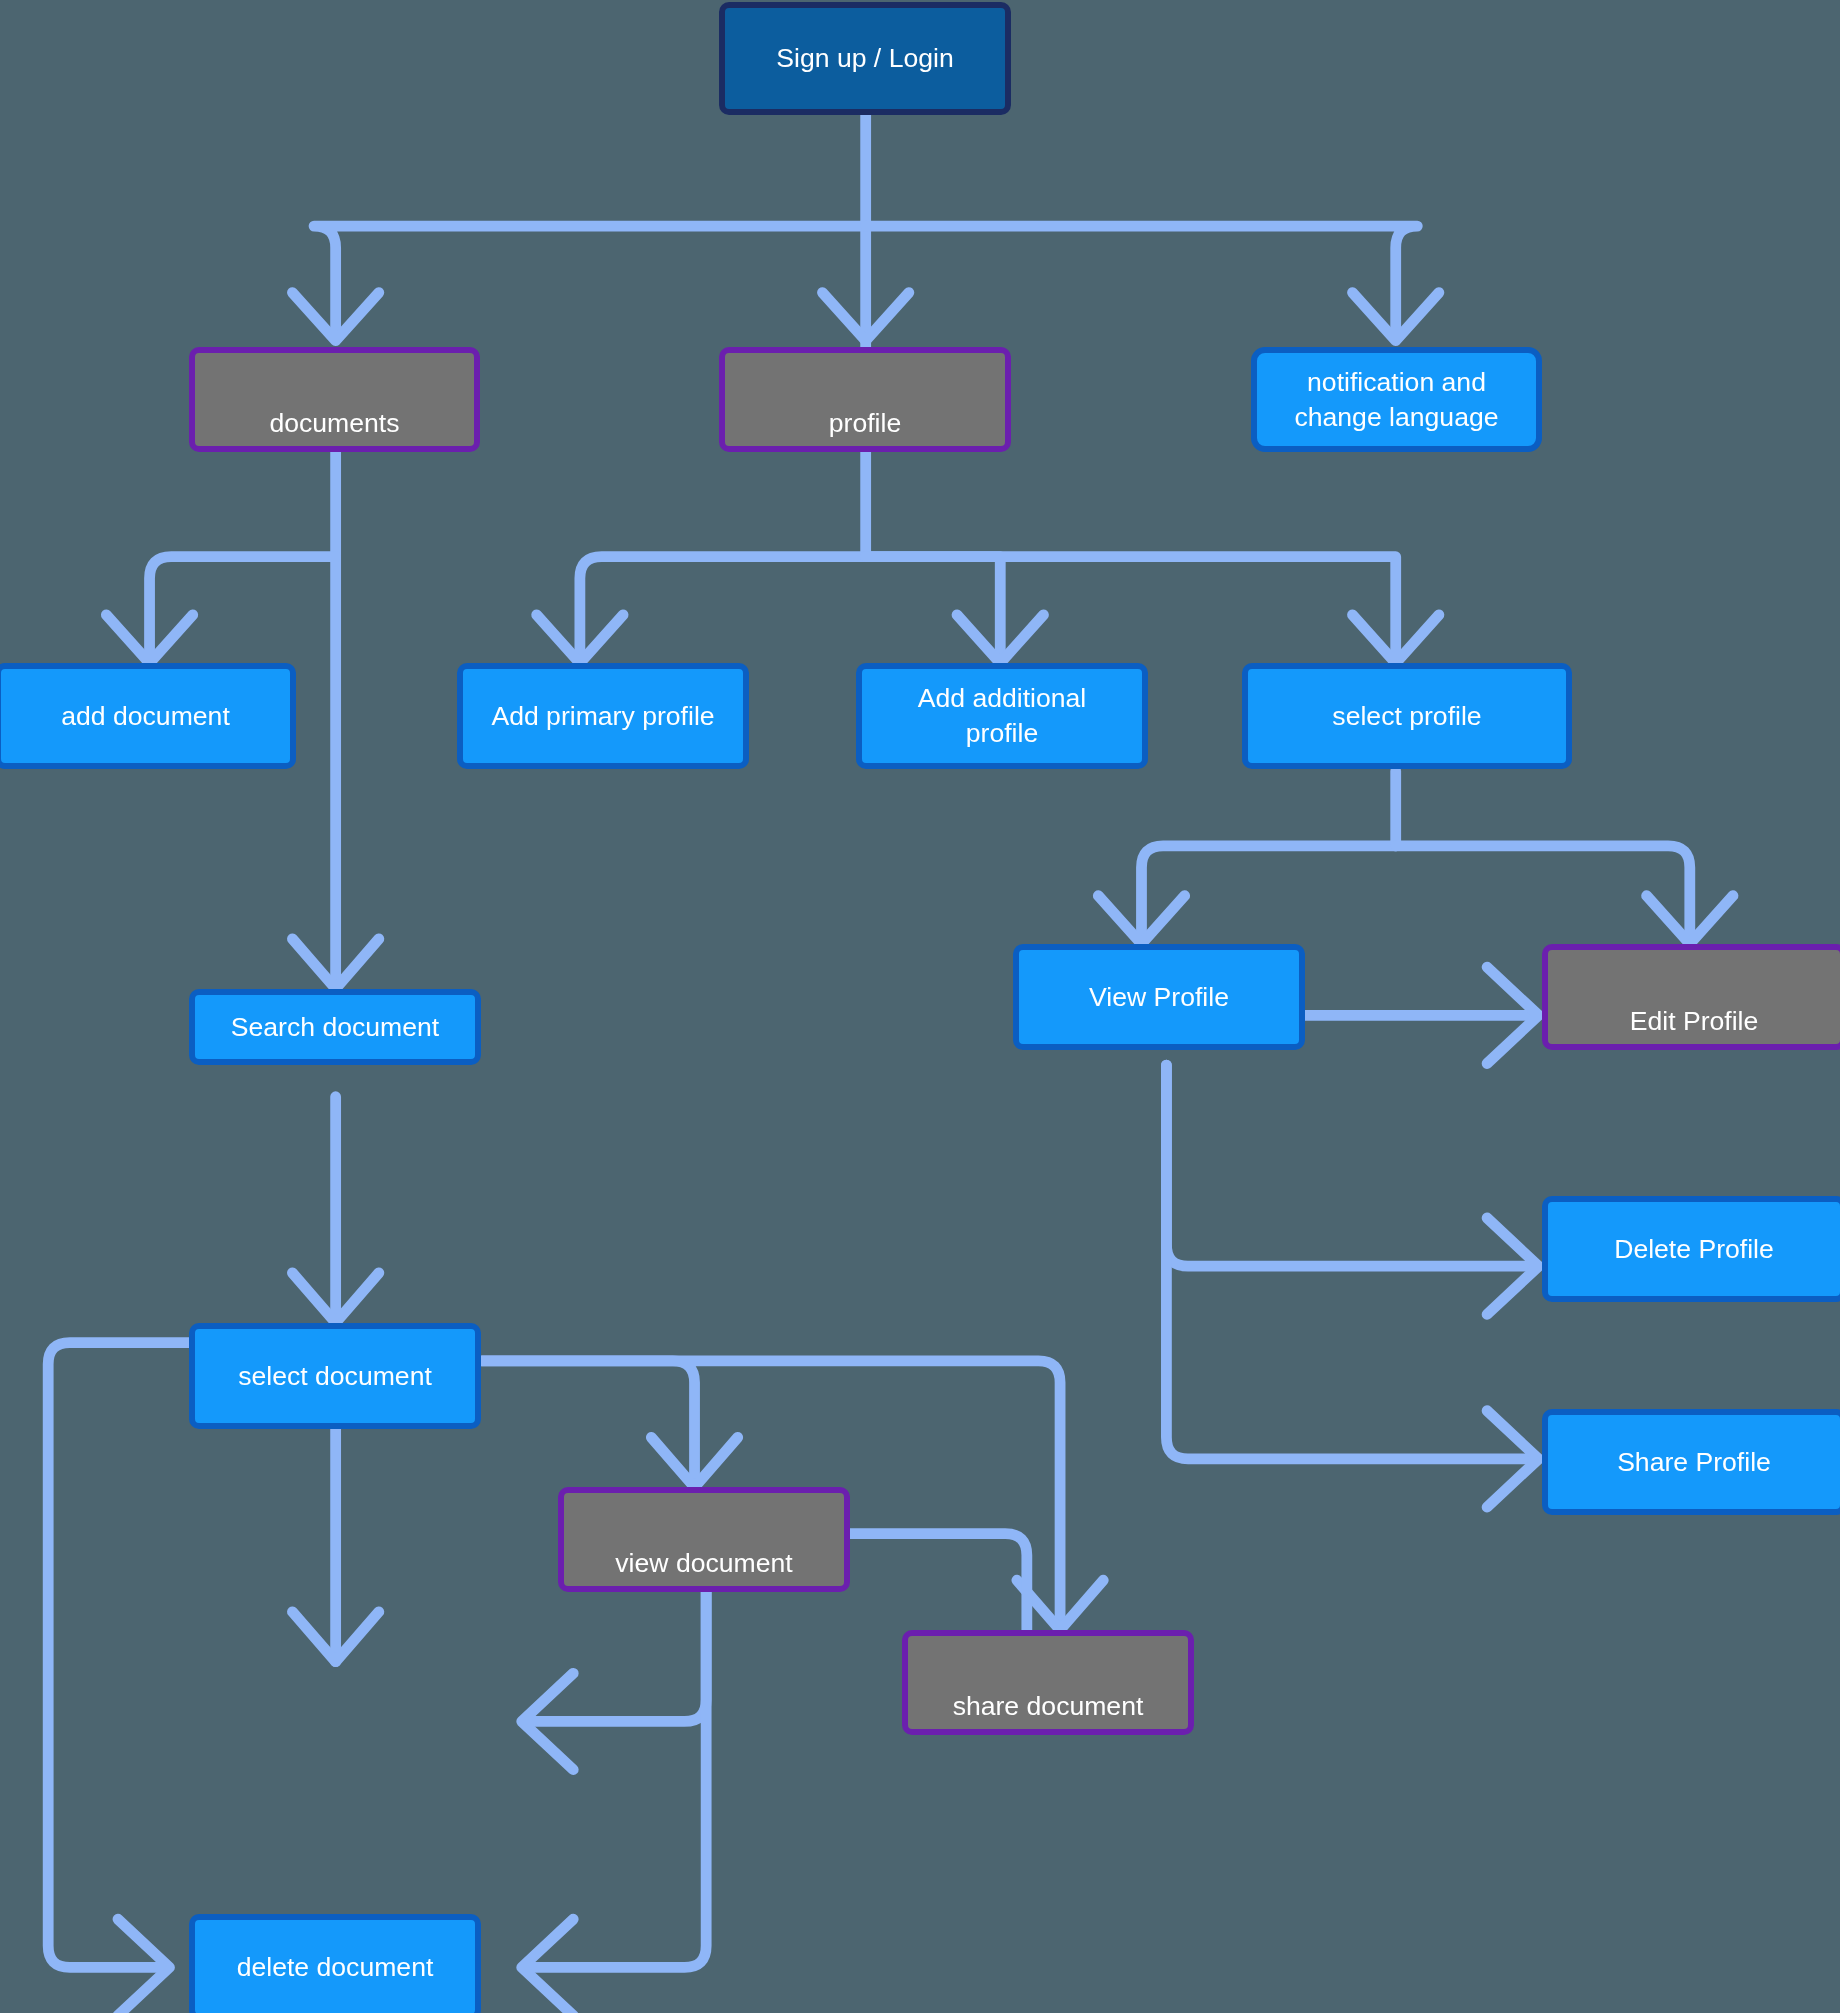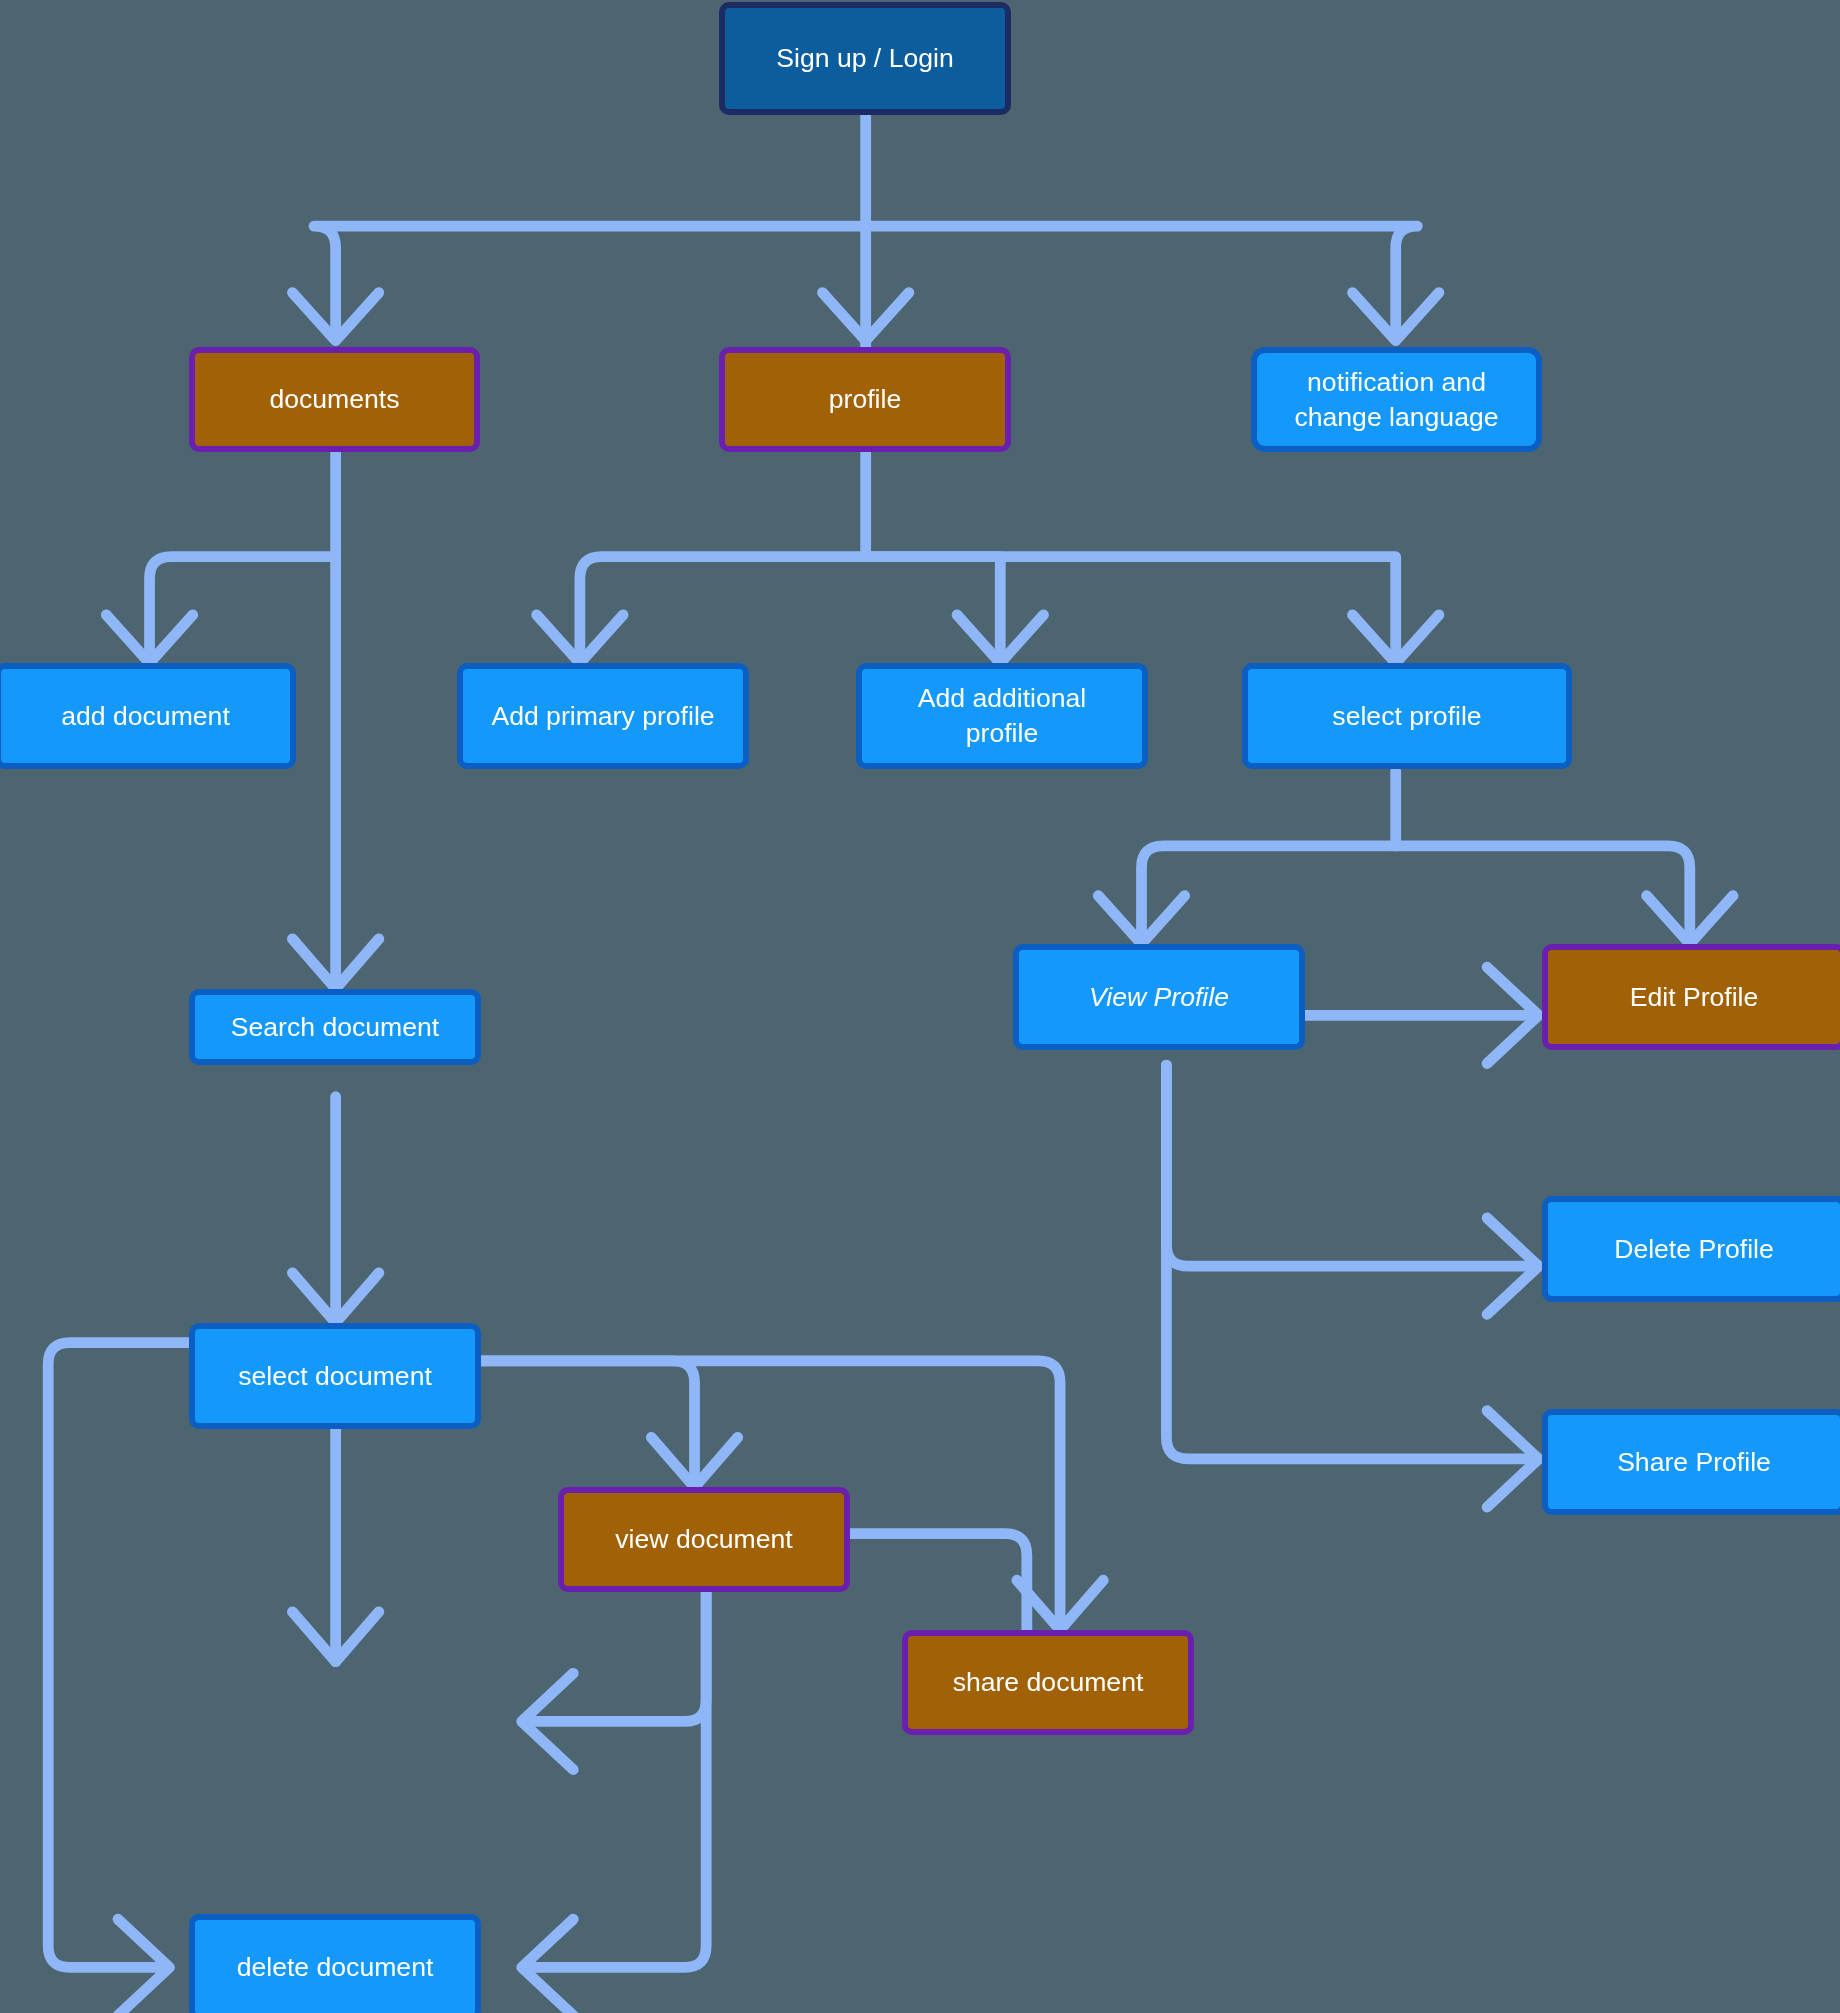--- a/index.html
+++ b/index.html
@@ -18,21 +18,21 @@
     text-align:center;
     color:#ffffff;
     font-size:26.6px;
     line-height:1.3;
     border-radius:10px;
     border-style:solid;
     border-width:6.6px;
     padding:5px 22px;
   }
   .n-blue   {background:#1499fb; border-color:#0b5ec2;}
-  .n-purple {background:#a16207; border-color:#6b1fae;}
+  .n-purple {background:#737373; border-color:#6b1fae;align-items:flex-end;}
   .n-dark   {background:#0c5d9e; border-color:#1b2c63;}
 </style>
 </head>
 <body>
 
 <div id="stage">
 
   <svg id="edges" viewBox="0 0 2216 2424" xmlns="http://www.w3.org/2000/svg">
     <g fill="none" stroke="#8fb6f7" stroke-width="13" stroke-linecap="round" stroke-linejoin="round">
 
@@ -126,21 +126,21 @@
   </div>
 
   <div class="node n-blue" style="left:1242px;top:663px;width:330px;height:106px;">
     <span>select profile</span>
   </div>
 
   <div class="node n-blue" style="left:189px;top:989px;width:292px;height:76px;">
     <span>Search document</span>
   </div>
 
-  <div class="node n-blue" style="left:1013px;top:944px;width:292px;height:106px;font-style:italic;">
+  <div class="node n-blue" style="left:1013px;top:944px;width:292px;height:106px;">
     <span>View Profile</span>
   </div>
 
   <div class="node n-purple" style="left:1542px;top:944px;width:304px;height:106px;">
     <span>Edit Profile</span>
   </div>
 
   <div class="node n-blue" style="left:1542px;top:1196px;width:304px;height:106px;">
     <span>Delete Profile</span>
   </div>

